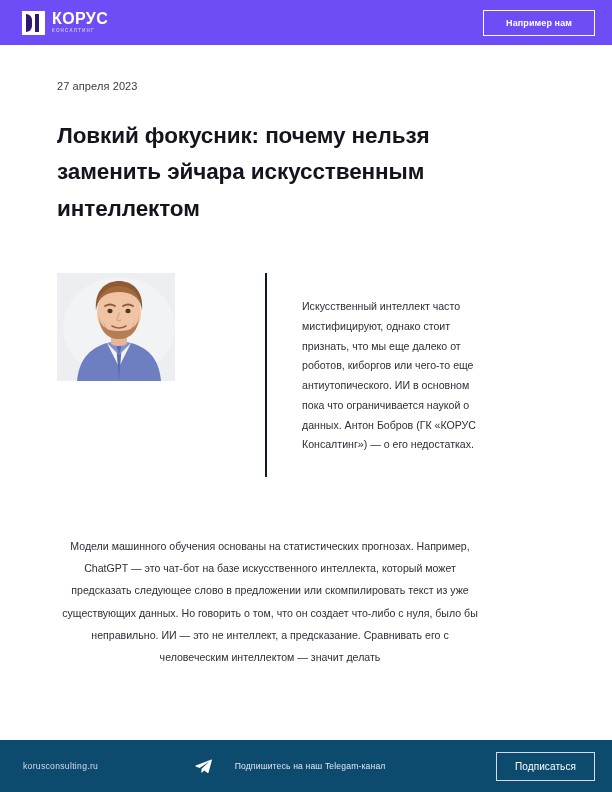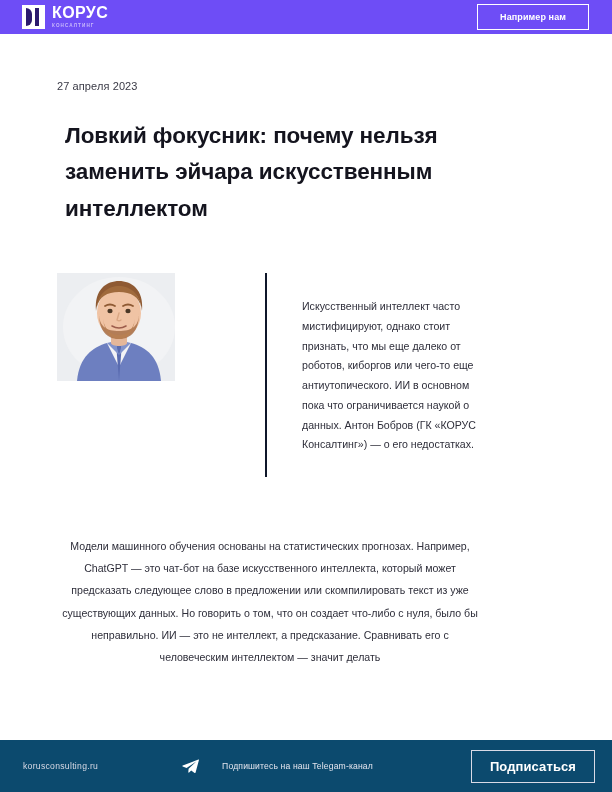--- a/index.html
+++ b/index.html
@@ -13,27 +13,27 @@
     font-family: "Liberation Sans", sans-serif;
     overflow: hidden;
     position: relative;
   }
 
   
   .header {
     position: absolute;
     top: 0; left: 0;
     width: 612px;
-    height: 34px;
+    height: 45px;
     background: #6e4df6;
     display: flex;
     align-items: center;
     justify-content: space-between;
     box-sizing: border-box;
-    padding: 0 23px 0 22px;
+    padding: 0 17px 0 22px;
   }
   .logo {
     display: flex;
     align-items: center;
     gap: 7px;
   }
   .logo-mark {
     width: 23px;
     height: 24px;
     background: #ffffff;
@@ -98,21 +98,21 @@
     box-sizing: border-box;
     padding: 0 45px 0 57px;
   }
   .date {
     margin-top: 35px;
     font-size: 11px;
     color: #3a3a46;
     letter-spacing: 0.1px;
   }
   .title {
-    margin: 26px 0 0 8px;
+    margin: 26px 0 0 0;
     font-size: 22.5px;
     font-weight: 700;
     line-height: 1.62;
     color: #14141e;
     letter-spacing: -0.1px;
     max-width: 455px;
   }
 
   
   .author-row {
@@ -194,22 +194,22 @@
   .footer-tg-text {
     color: #e4e5ee;
     font-size: 8.6px;
     letter-spacing: 0.15px;
     white-space: nowrap;
   }
   .footer-btn {
     border: 1px solid #d9dae6;
     background: transparent;
     color: #ffffff;
-    font-size: 13px;
-    font-weight: 700;
+    font-size: 10px;
+    font-weight: 400;
     padding: 8px 18px;
     font-family: "Liberation Sans", sans-serif;
     letter-spacing: 0.1px;
     cursor: pointer;
     flex: none;
     white-space: nowrap;
   }
 </style>
 </head>
 <body>

